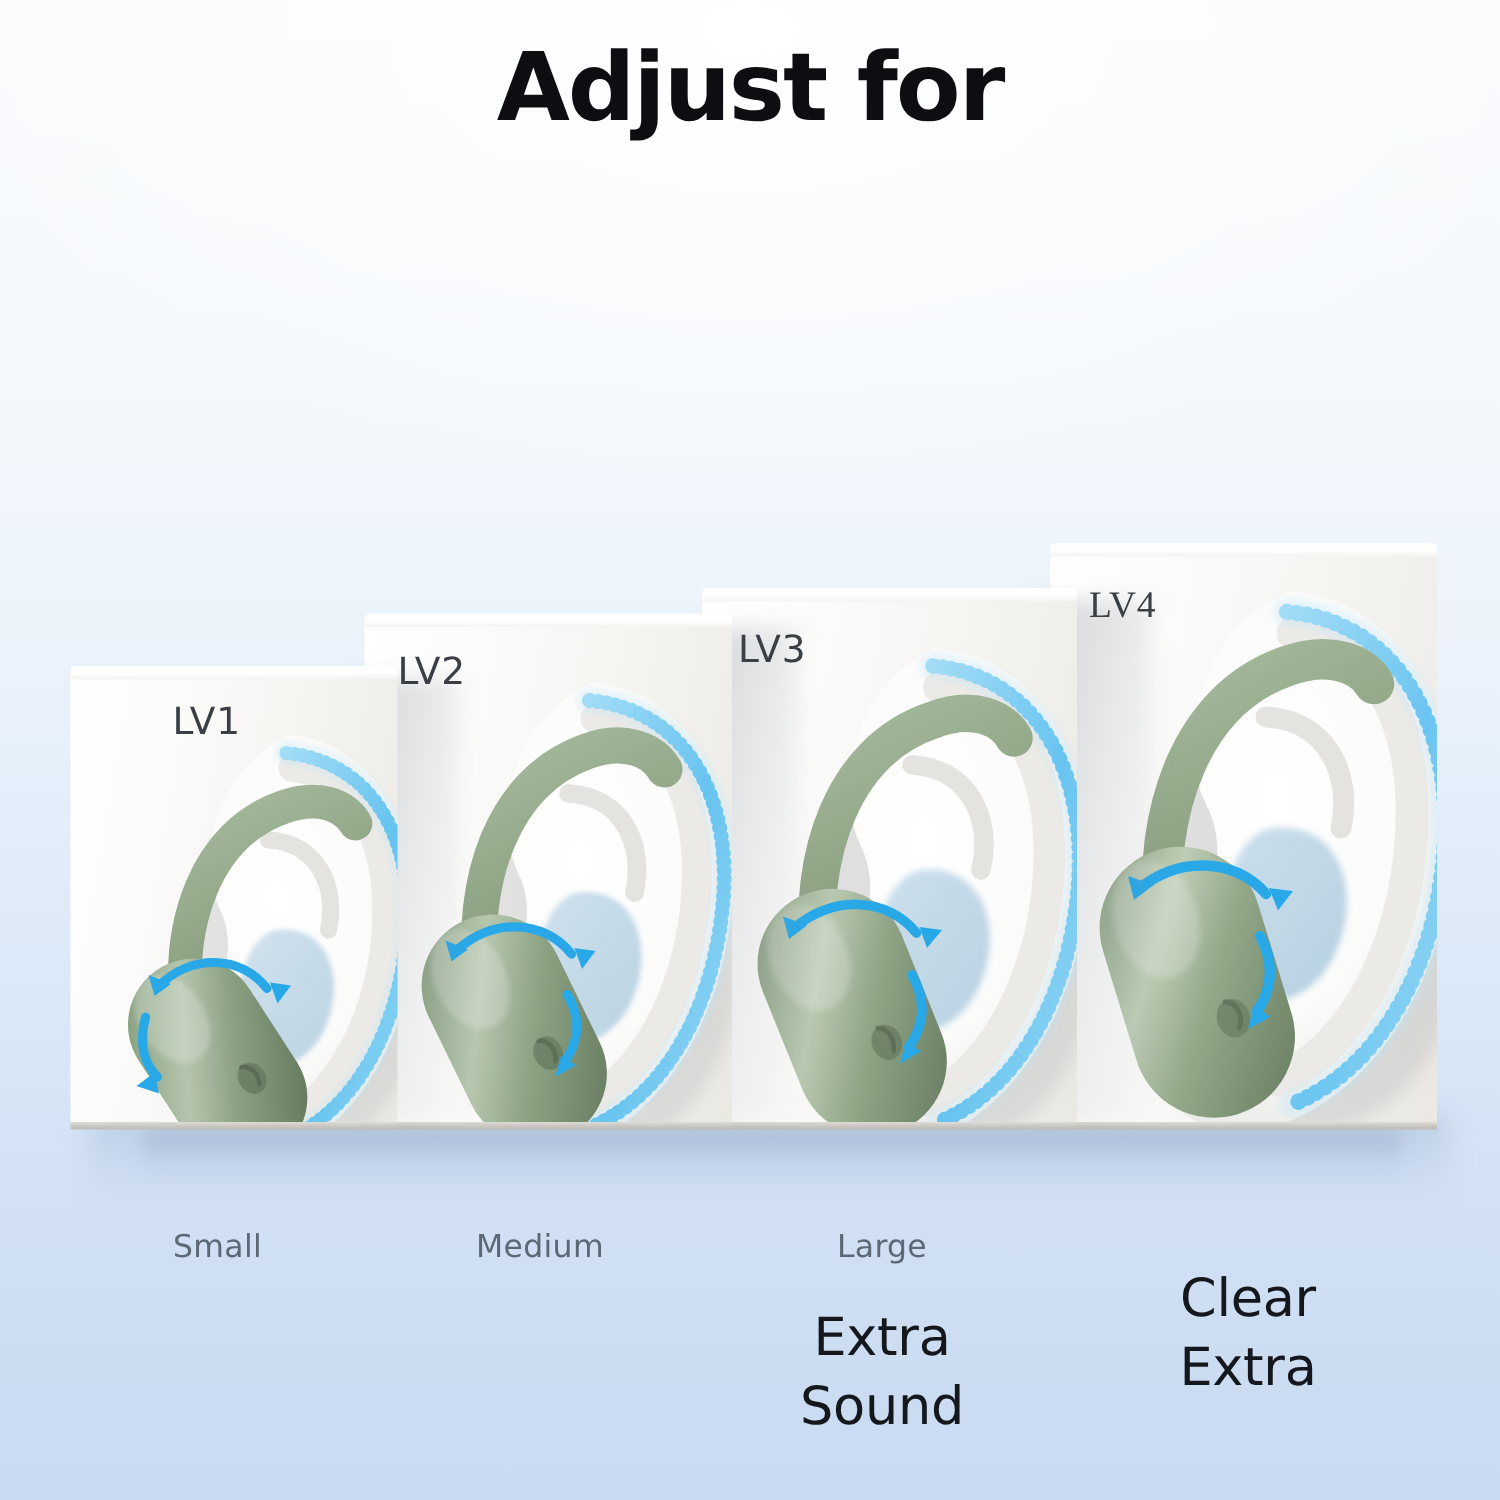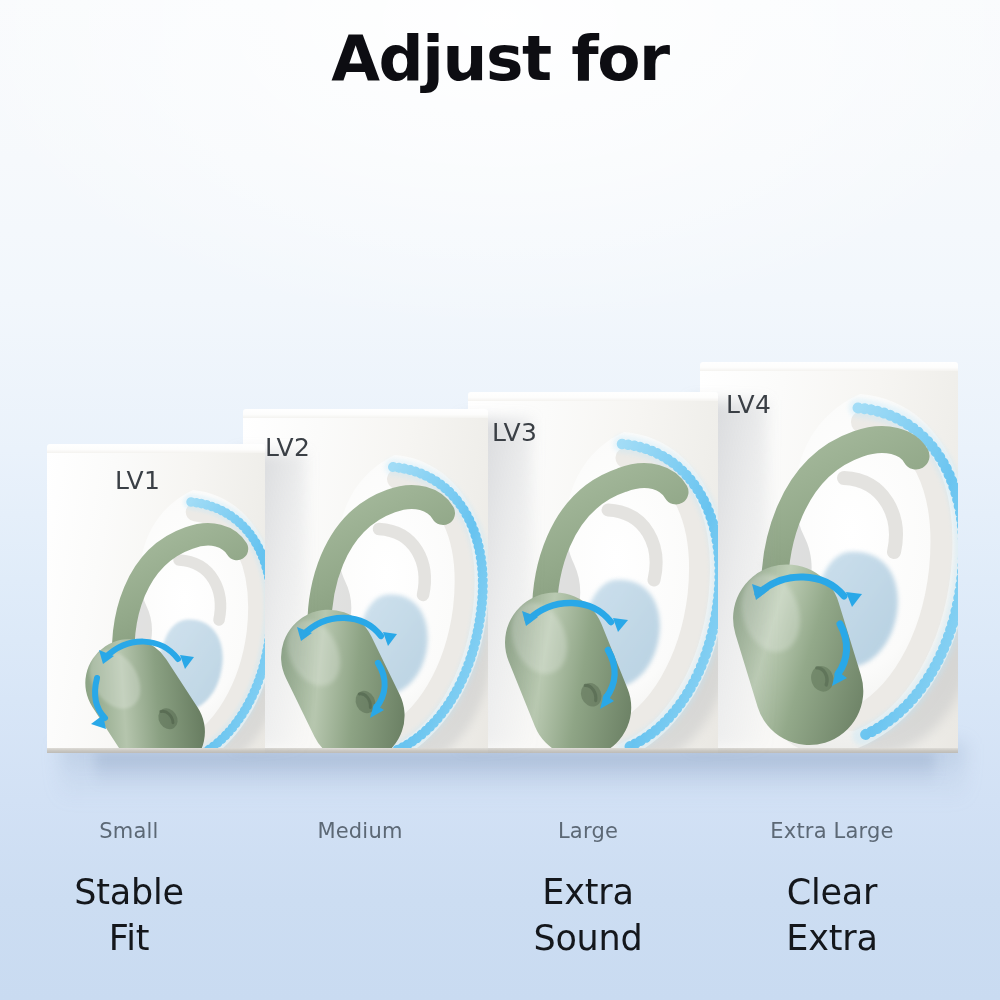--- a/index.html
+++ b/index.html
@@ -223,21 +223,21 @@
 
           <g fill="none" stroke="#29a8e8" stroke-width="7" stroke-linecap="round">
             <path d="M86 238 C 112 214, 152 216, 172 240"></path>
           </g>
           <path d="M174 236 l 16 2 l -10 13 z" fill="#29a8e8"></path>
           <path d="M84 244 l -4 -16 l 17 6 z" fill="#29a8e8"></path>
           <path d="M168 268 C 178 286, 176 304, 166 318" fill="none" stroke="#29a8e8" stroke-width="7" stroke-linecap="round"></path>
           <path d="M164 314 l -4 16 l 15 -8 z" fill="#29a8e8"></path>
         </svg>
       </div>
-      <div class="lv-label" style="left:26px; top:22px;">LV4</div>
+      <div class="lv-label" style="left:26px; top:22px;font-family:Liberation Serif, serif;">LV4</div>
     </div>
     <div class="panel-top" style="left:700px; top:362px; width:258px;"></div>
     <div class="panel-base" style="left:700px; top:748px; width:258px;"></div>
 
     <div class="panel-cast" style="left:690px; top:400px; width:78px; height:348px;"></div>
     <div class="panel" style="left:468px; top:398px; width:250px; height:350px;">
       <div class="ear-art" style="left:-20px; top:-6px;">
         <svg width="310" height="370" viewBox="0 0 310 370">
           <defs>
             <radialGradient id="g3ear" cx="42%" cy="38%" r="72%">
@@ -446,35 +446,32 @@
           <path d="M68 265 l -12 9 l 15 5 z" fill="#29a8e8"></path>
         </svg>
       </div>
       <div class="lv-label" style="left:20px; top:16px;margin-left:48px;">LV1</div>
     </div>
     <div class="panel-top" style="left:47px; top:444px; width:218px;"></div>
     <div class="panel-base" style="left:47px; top:748px; width:218px;"></div>
 
   </div>
 
-  <div class="caption-col" style="left:29px; width:200px;text-align:center;">
+  <div class="caption-col" style="left:45px; width:200px;text-align:center;">
     <div class="size-label">Small</div>
-    <div class="benefit">Stable
-Fit</div>
   </div>
 
   <div class="caption-col" style="left:260px; width:200px;">
     <div class="size-label">Medium</div>
   </div>
 
   <div class="caption-col" style="left:488px; width:200px;">
     <div class="size-label">Large</div>
     <div class="benefit">Extra
 Sound</div>
   </div>
 
   <div class="caption-col" style="left:732px; width:200px;">
-    <div class="size-label">Extra Large</div>
     <div class="benefit">Clear
 Extra</div>
   </div>
 
 </div>
 
 </body></html>

